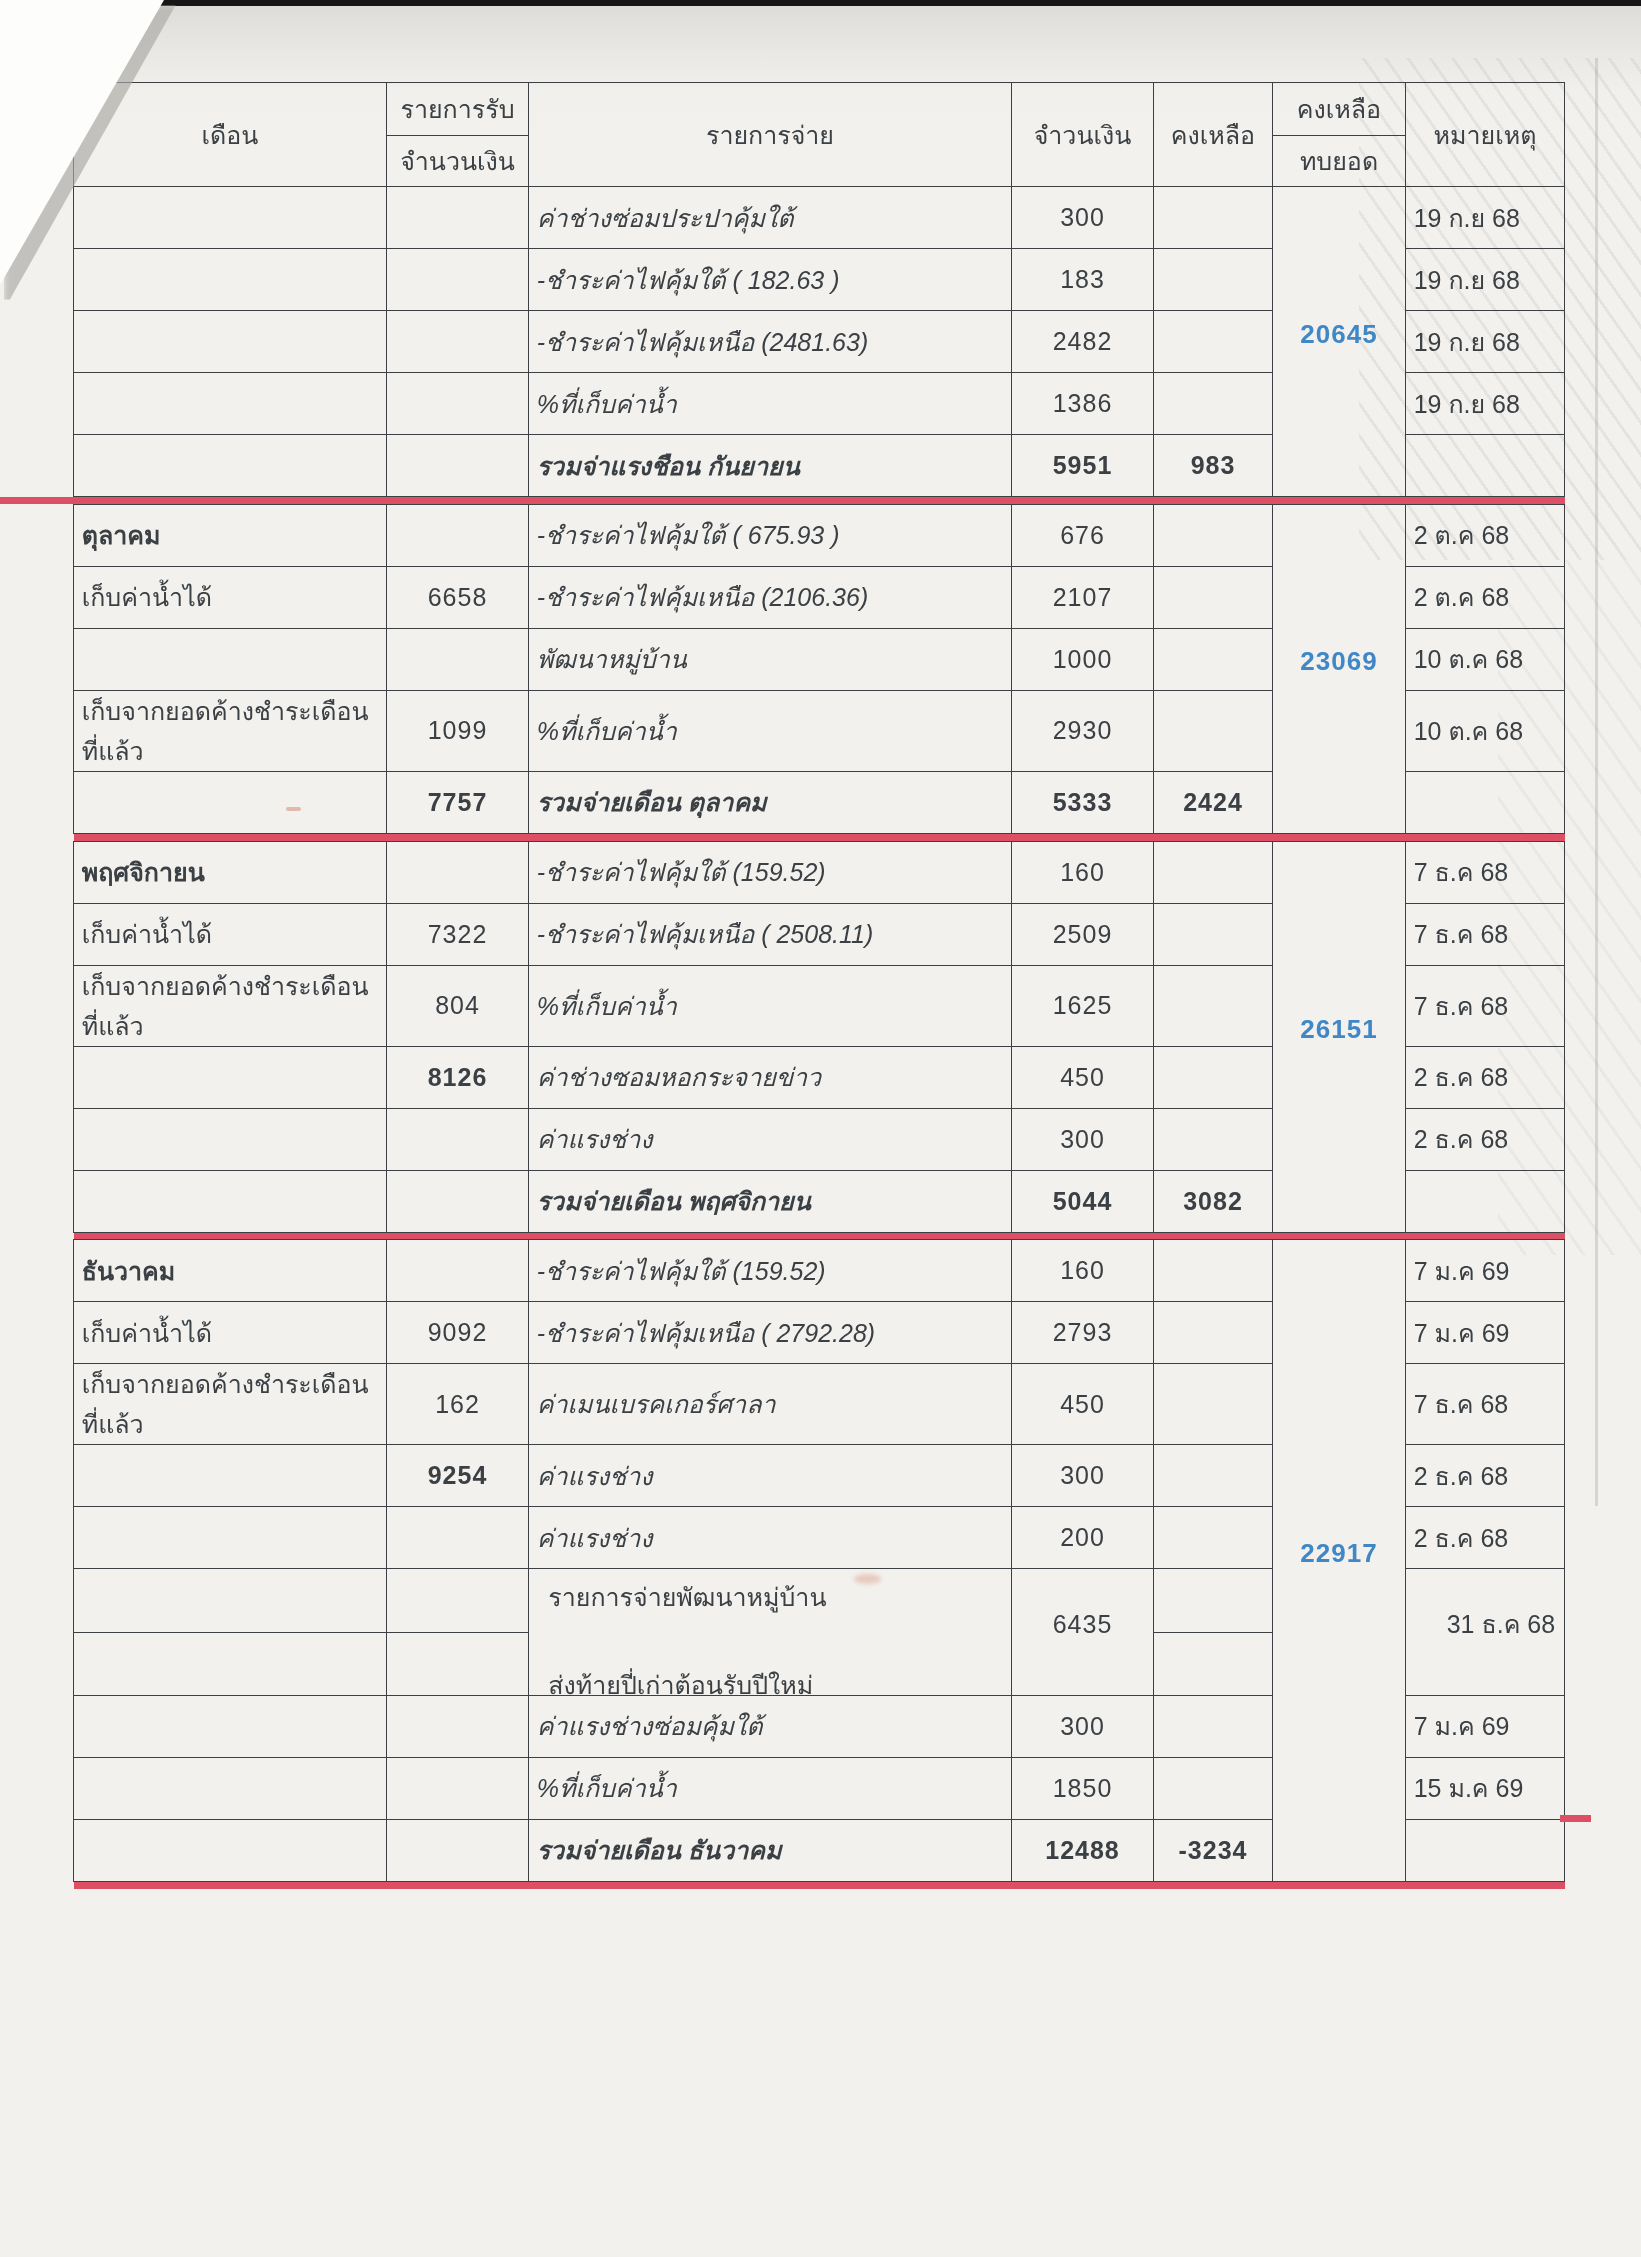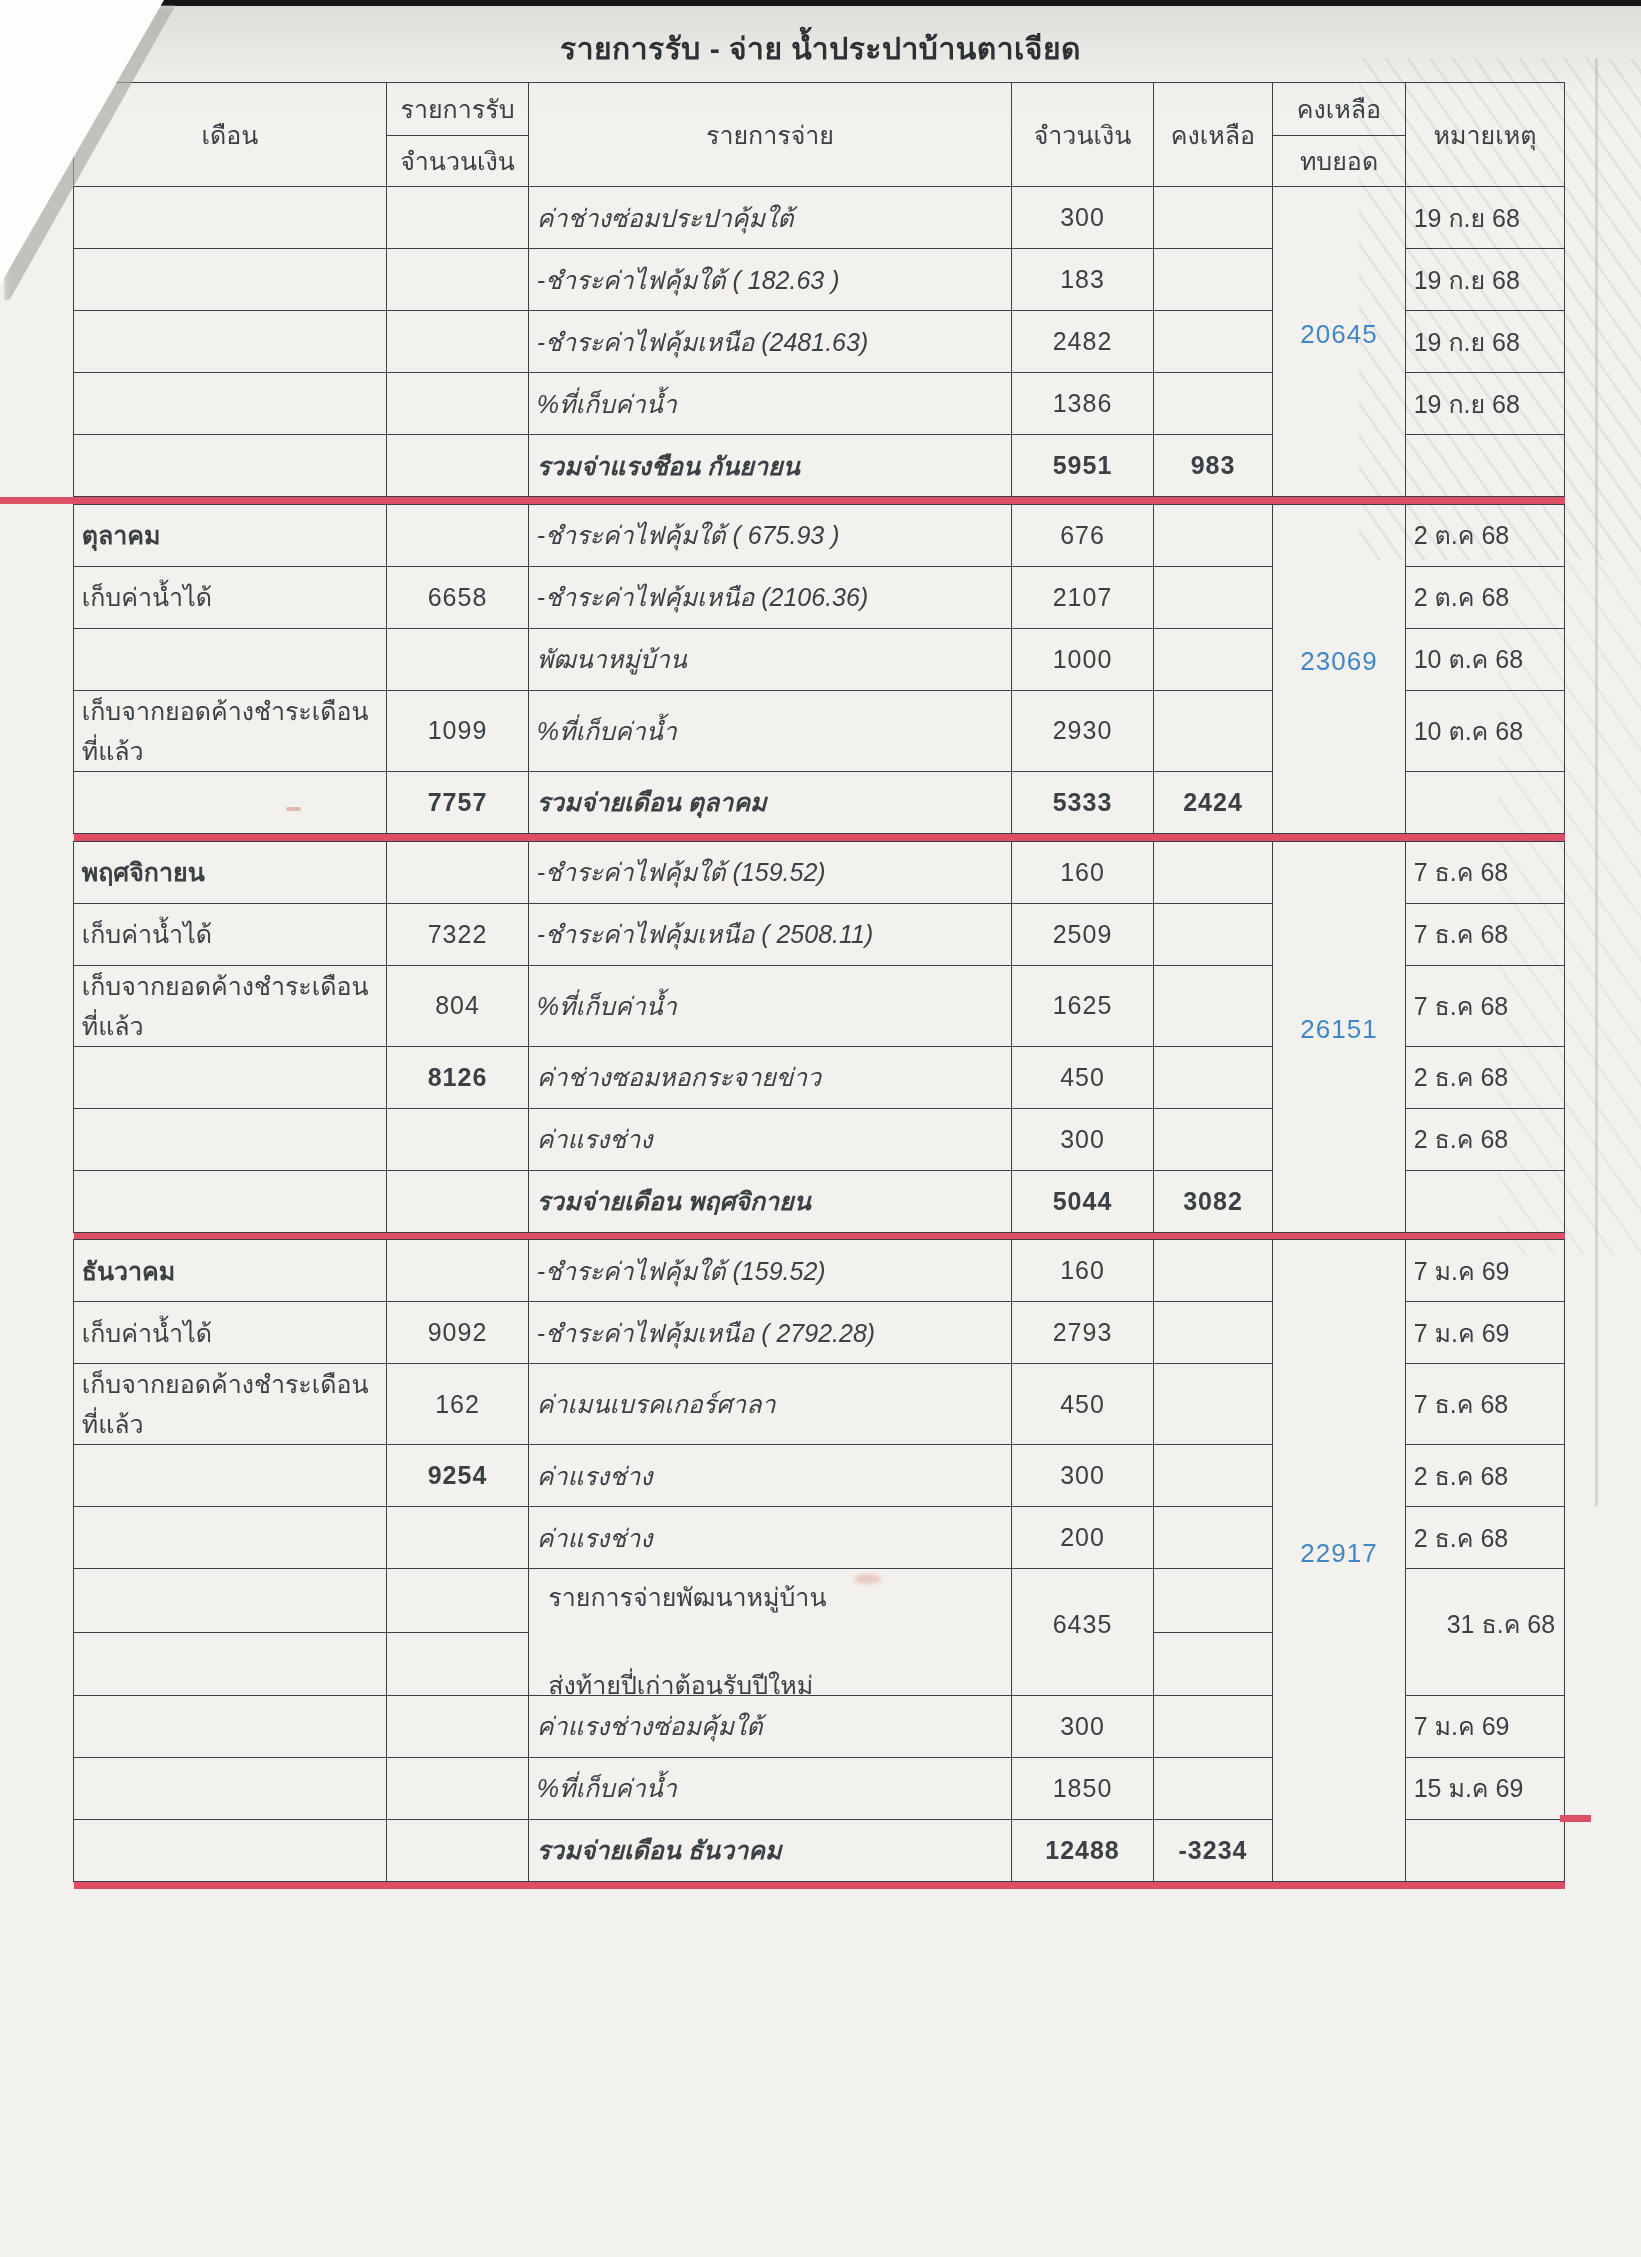--- a/index.html
+++ b/index.html
@@ -40,42 +40,41 @@
   .c-exp{padding-left:11.6px;text-align:left;font-style:italic;}
   .c-num{text-align:center;letter-spacing:1px;font-size:26px;}
   .c-note{padding-left:7.7px;text-align:left;}
   .red{color:#d4536a}
   .blue{color:#3f87c6}
   .green{color:#3ba78d}
   .bold{font-weight:700}
   .semibold{font-weight:600}
   .small-text{font-size:21px}
   .carry-cell{vertical-align:bottom;text-align:center;}
-  .carry-cell .cv{margin-bottom:14.5px;font-size:26px;font-weight:400;color:#3f87c6;letter-spacing:1px;}
+  .carry-cell .cv{margin-bottom:14.5px;font-size:26px;font-weight:700;color:#3f87c6;letter-spacing:1px;}
   .dbl-exp{vertical-align:top;padding:0;}
   .dbl-wrap{display:flex;flex-direction:column;justify-content:space-between;height:108px;padding:7.7px 0 9.7px 11.6px;gap:48px;}
   .bottom-cell{vertical-align:bottom;}
   .bottom-cell .bv{margin-bottom:15.4px;}
   .note-indent .bv{padding-left:33px;}
   tr.sep{height:6.8px}
   tr.sep td{border:0;background:#dc4f64;padding:0;height:6.8px;}
   .sep-ext-left{position:absolute;left:0;top:497px;width:77px;height:6.8px;background:#dc4f64;}
   .sep-ext-right{position:absolute;left:1560px;top:1815px;width:31px;height:6.8px;background:#dc4f64;}
 </style>
 </head>
 <body>
 
 <div class="page">
 
   <div class="scan-top-bar"></div>
   <div class="streaks-a"></div>
   <div class="streaks-b"></div>
   <div class="page-edge-right"></div>
 
-  <div class="title">รายการรับ - จ่าย น้ำประปาบ้านตาเจียด</div>
 
   <table class="ledger">
     <colgroup>
       <col style="width:313px">
         <col style="width:142px">
         <col style="width:483px">
       <col style="width:142px">
         <col style="width:119px">
         <col style="width:133px">
         <col style="width:159px">

